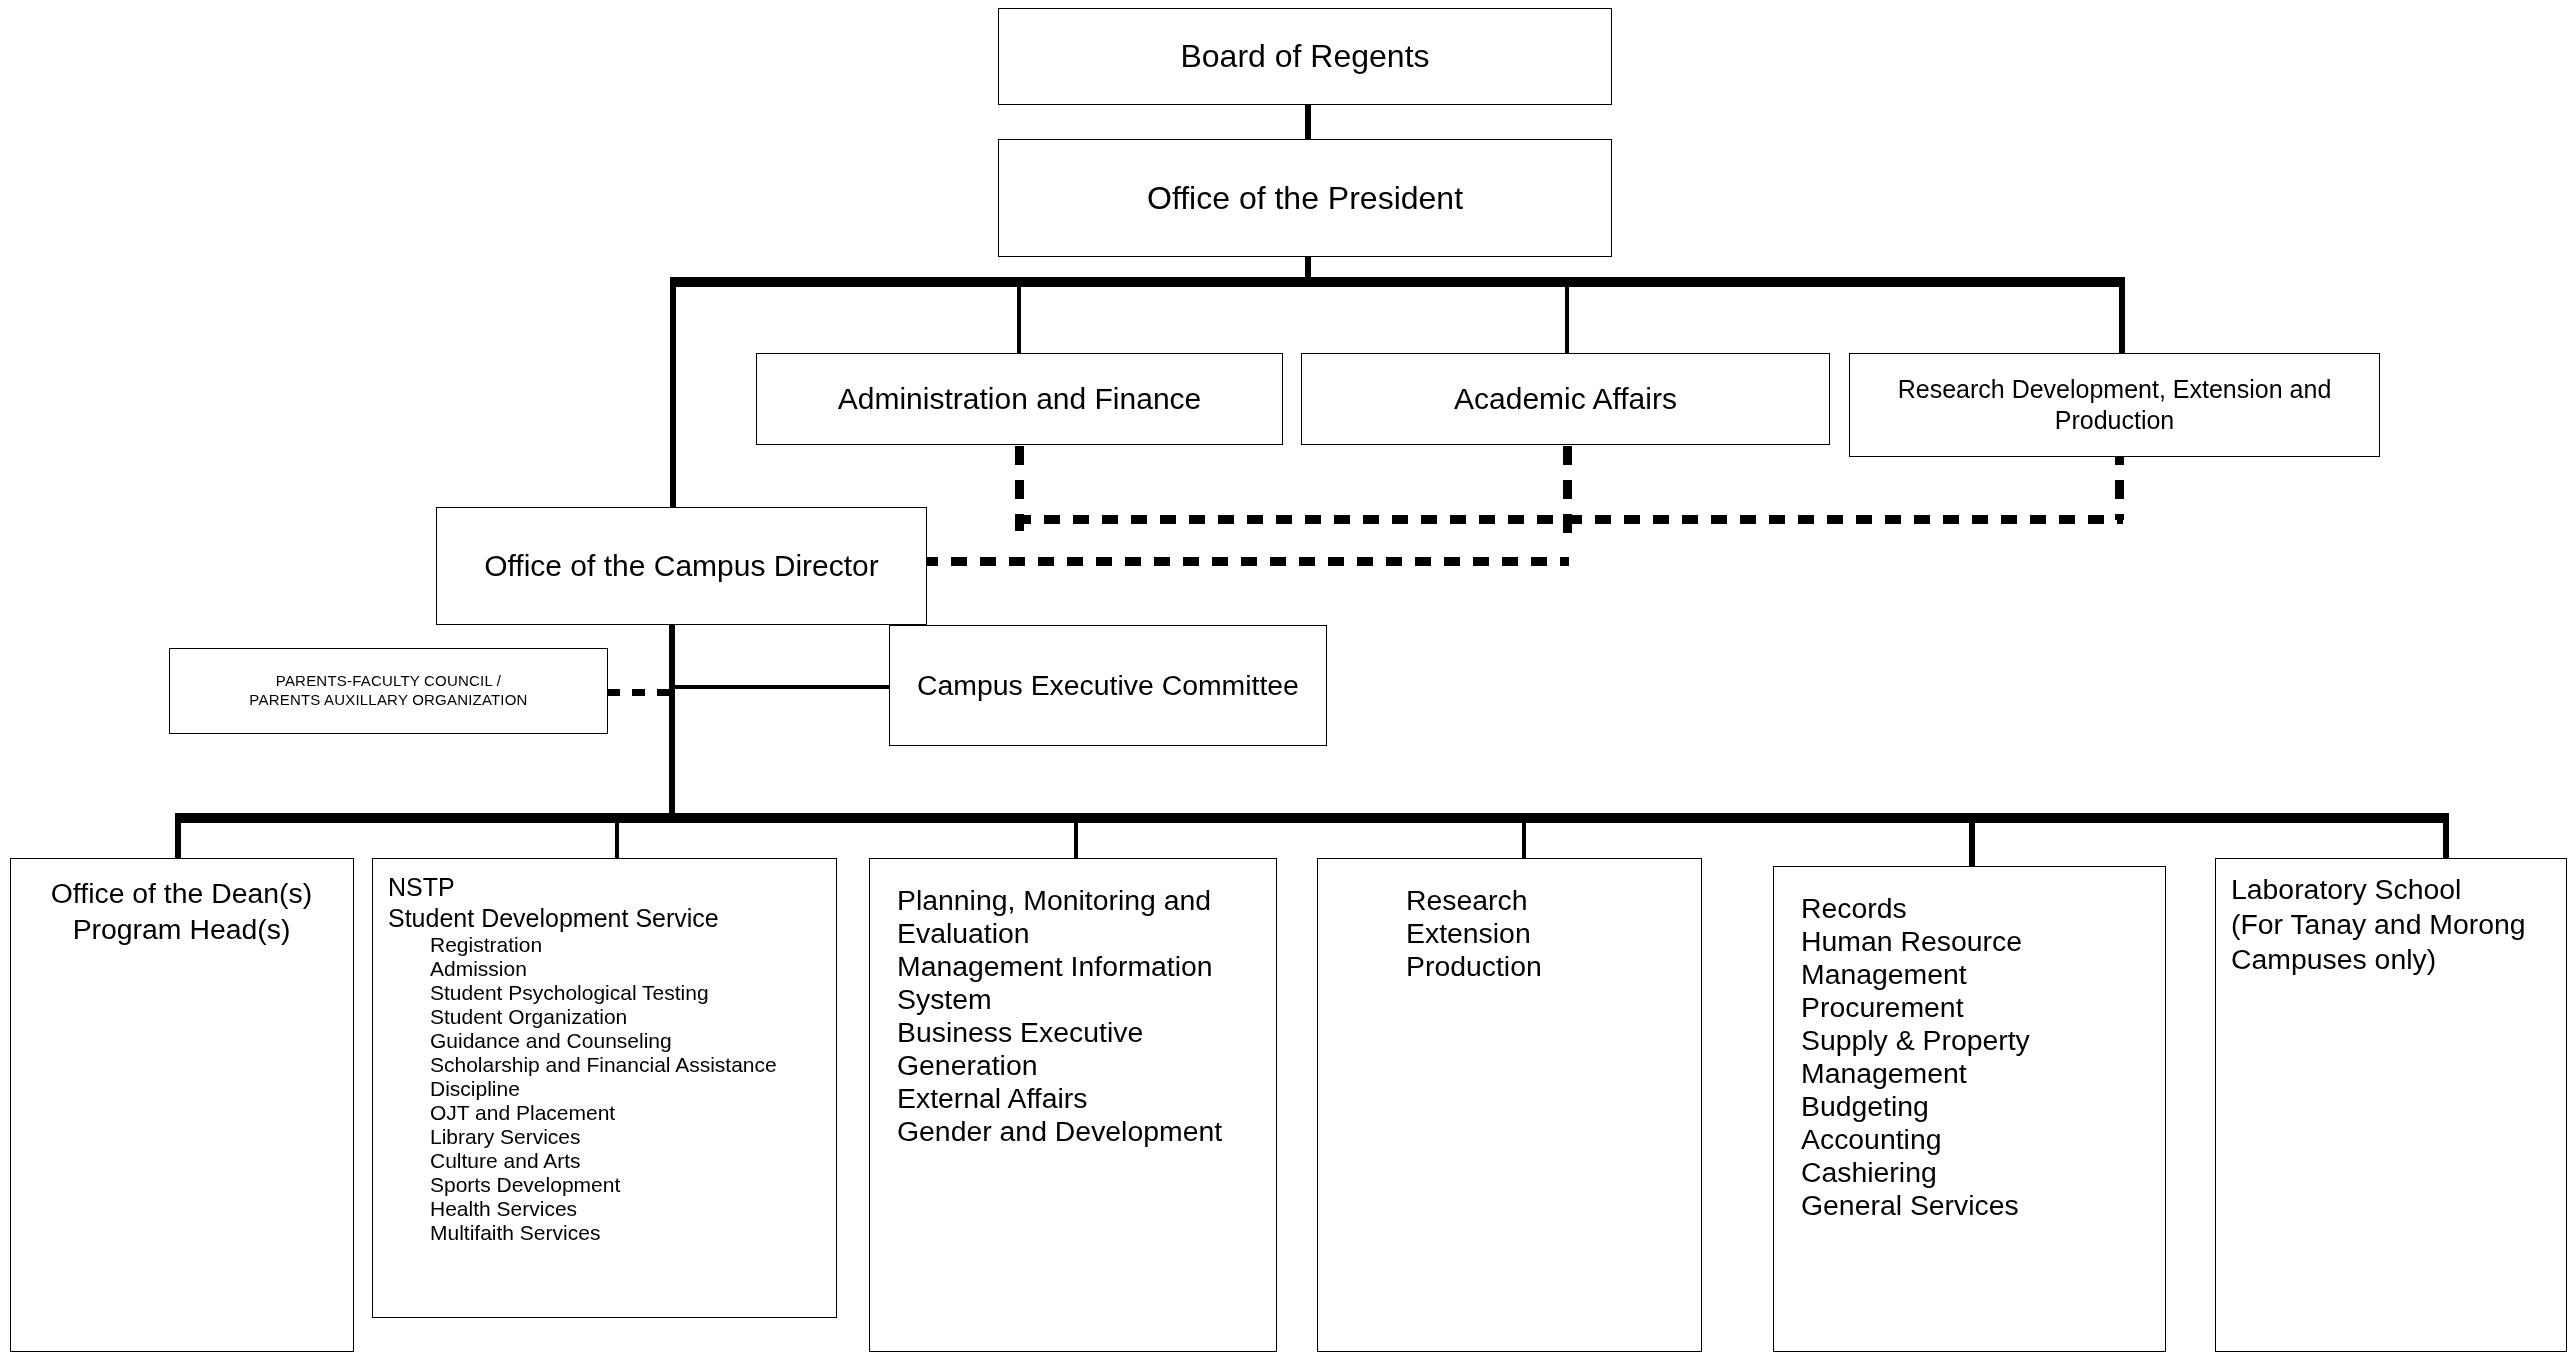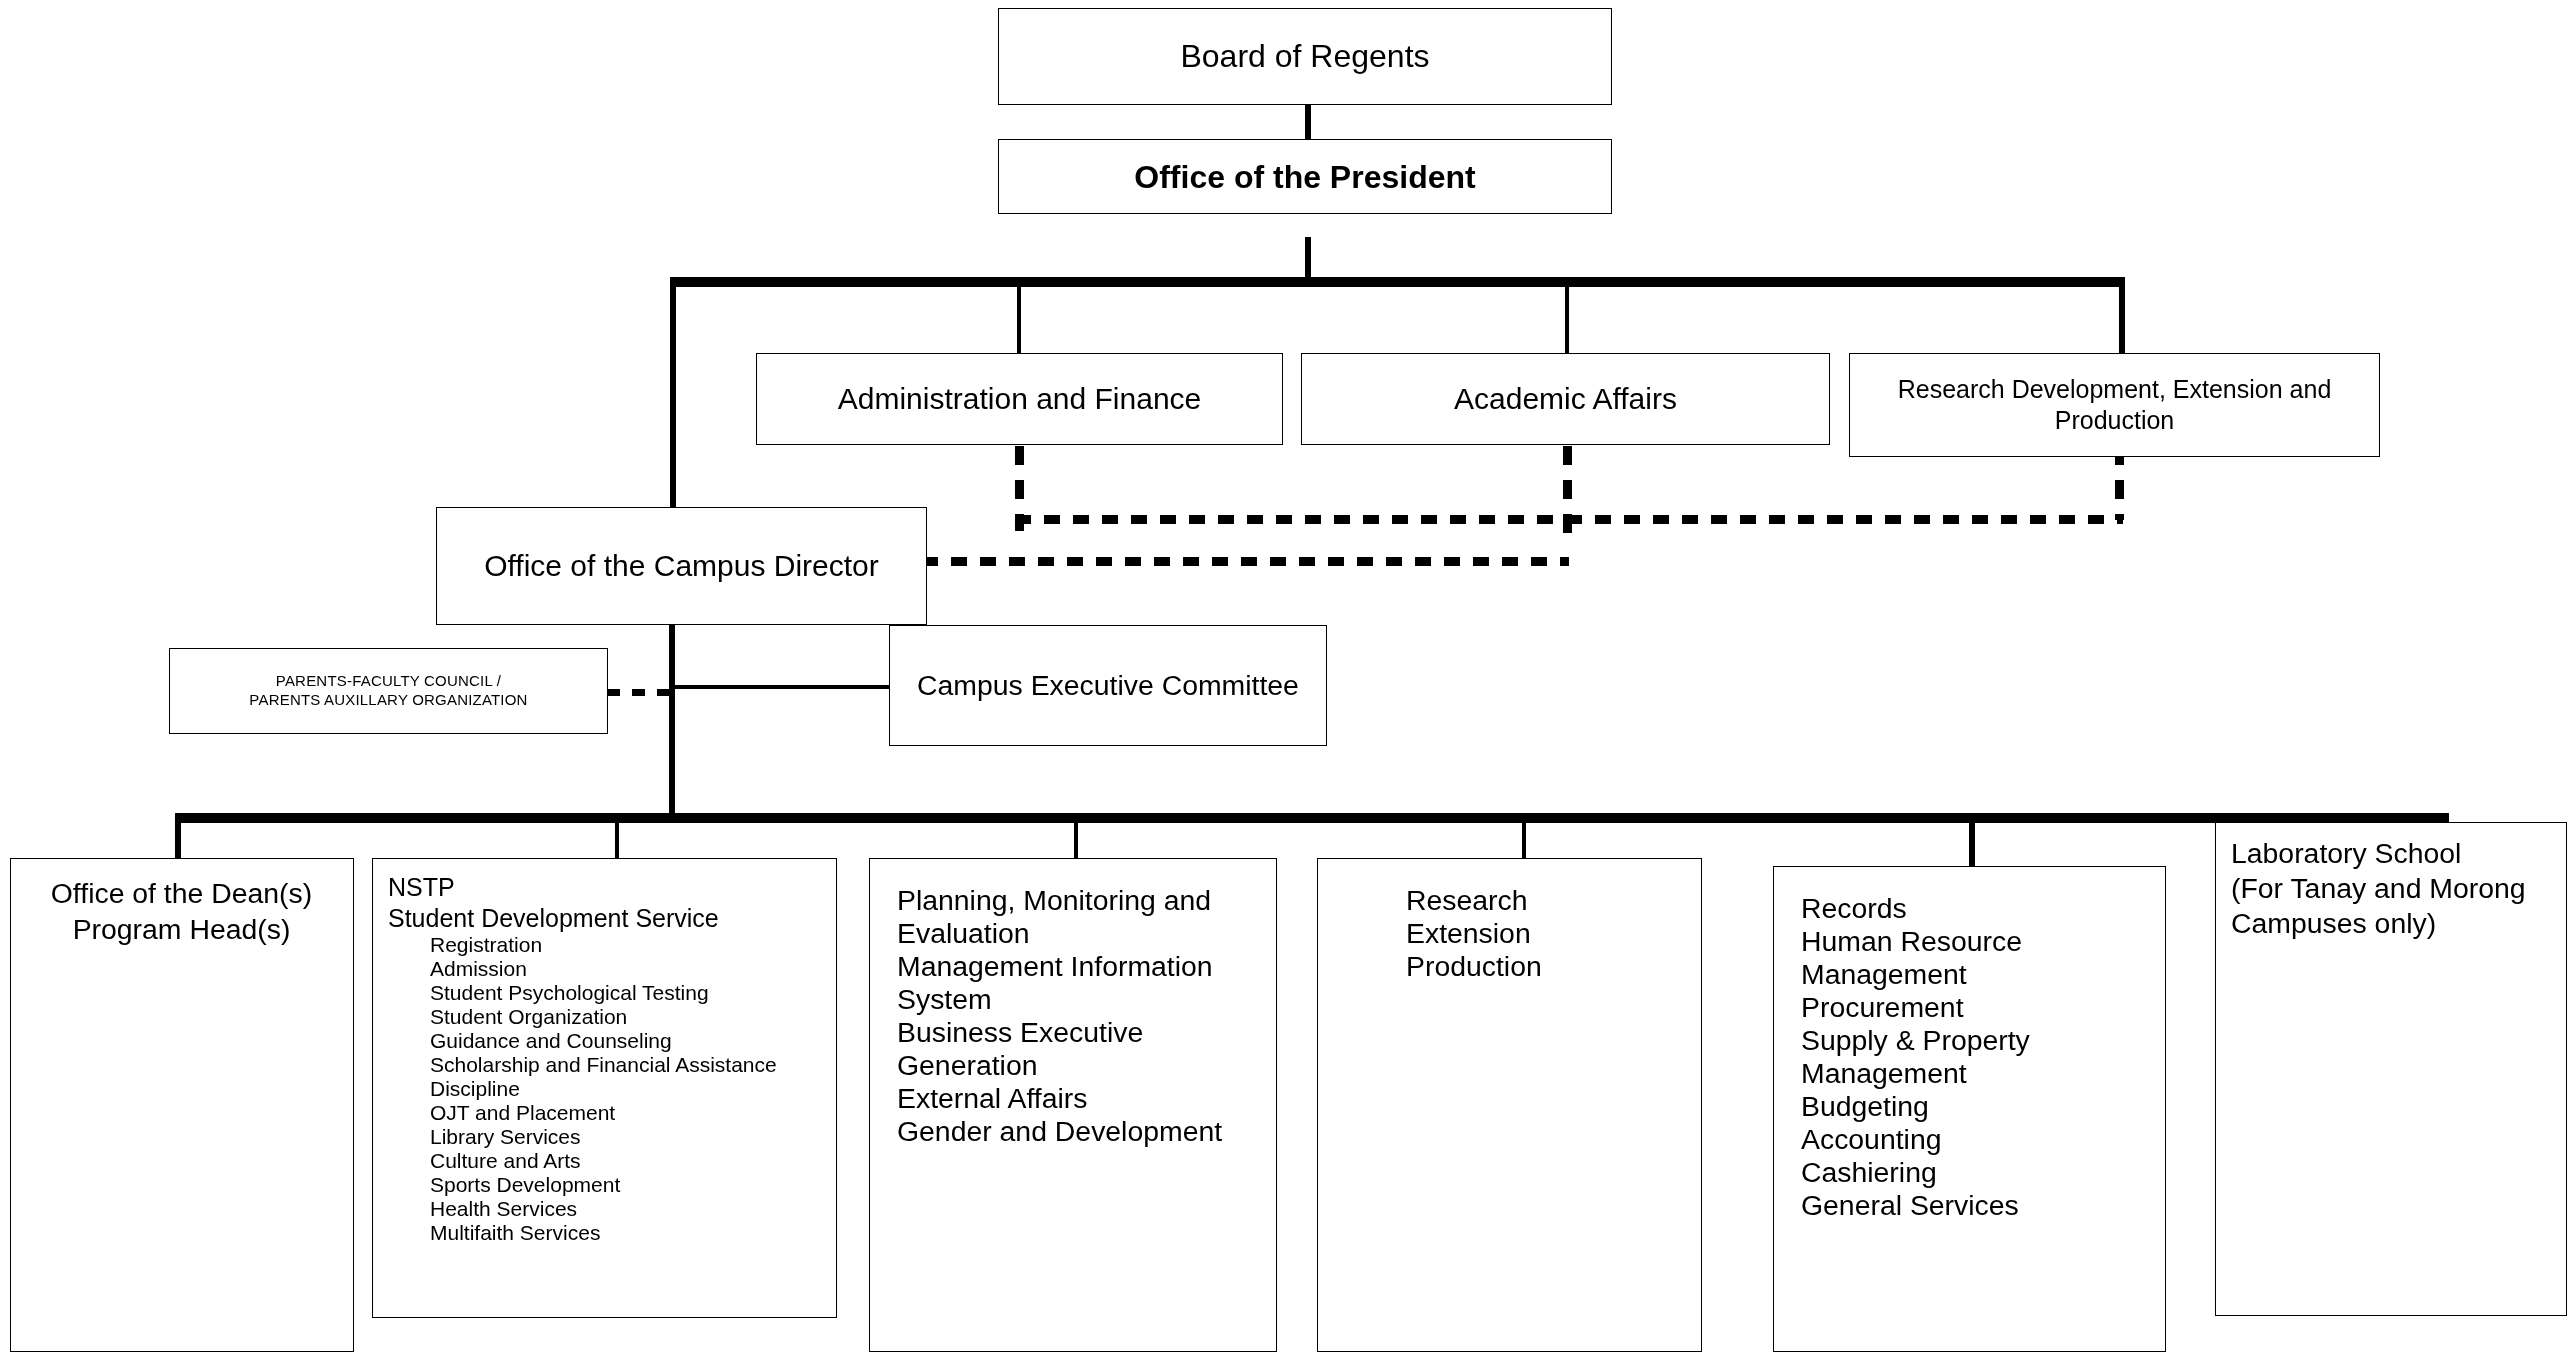--- a/index.html
+++ b/index.html
@@ -164,21 +164,21 @@
   <div class="conn thin v" style="left:615px; top:819px; height:42px;"></div>
   <div class="conn thin v" style="left:1074px; top:819px; height:42px;"></div>
   <div class="conn thin v" style="left:1522px; top:819px; height:42px;"></div>
   <div class="conn v" style="left:1969px; top:813px; height:53px;"></div>
   <div class="conn v" style="left:2443px; top:813px; height:47px;"></div>
 
   <div class="node center" style="left:998px; top:7.6px; width:614px; height:97px;">
     <span class="label t-xl">Board of Regents</span>
   </div>
 
-  <div class="node center" style="left:998px; top:139px; width:614px; height:75px;font-weight:bold;">
+  <div class="node center" style="left:998px; top:139px; width:614px; height:118px;">
     <span class="label t-xl">Office of the President</span>
   </div>
 
   <div class="node center" style="left:756px; top:353px; width:527px; height:92px;">
     <span class="label t-lg">Administration and Finance</span>
   </div>
 
   <div class="node center" style="left:1301px; top:353px; width:529px; height:92px;">
     <span class="label t-lg">Academic Affairs</span>
   </div>
@@ -249,20 +249,20 @@
       <li>Human Resource Management</li>
       <li>Procurement</li>
       <li>Supply &amp; Property Management</li>
       <li>Budgeting</li>
       <li>Accounting</li>
       <li>Cashiering</li>
       <li>General Services</li>
     </ul>
   </div>
 
-  <div class="node topleft" style="left:2215px; top:822px; width:352px; height:494px;">
+  <div class="node topleft" style="left:2215px; top:858px; width:352px; height:494px;">
     <span class="label t-md">Laboratory School
 (For Tanay and Morong
 Campuses only)</span>
   </div>
 
 </div>
 
 
 </body></html>

